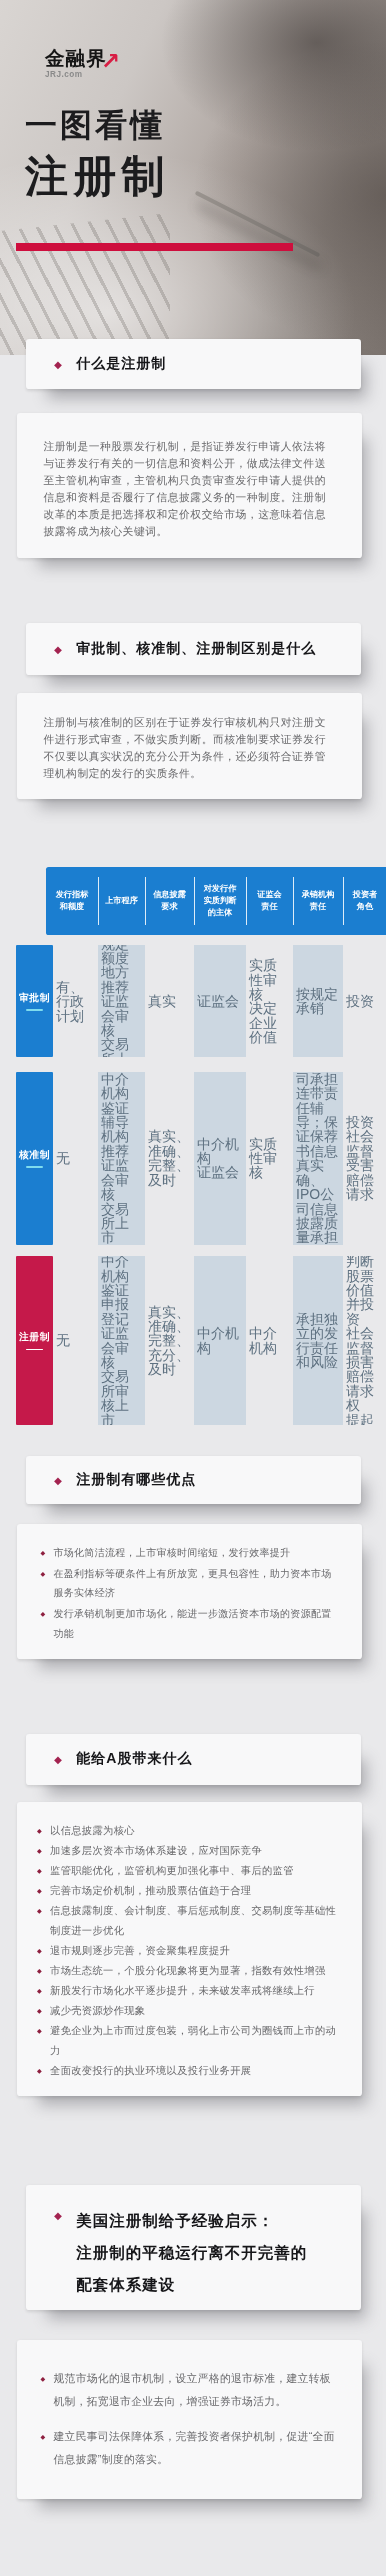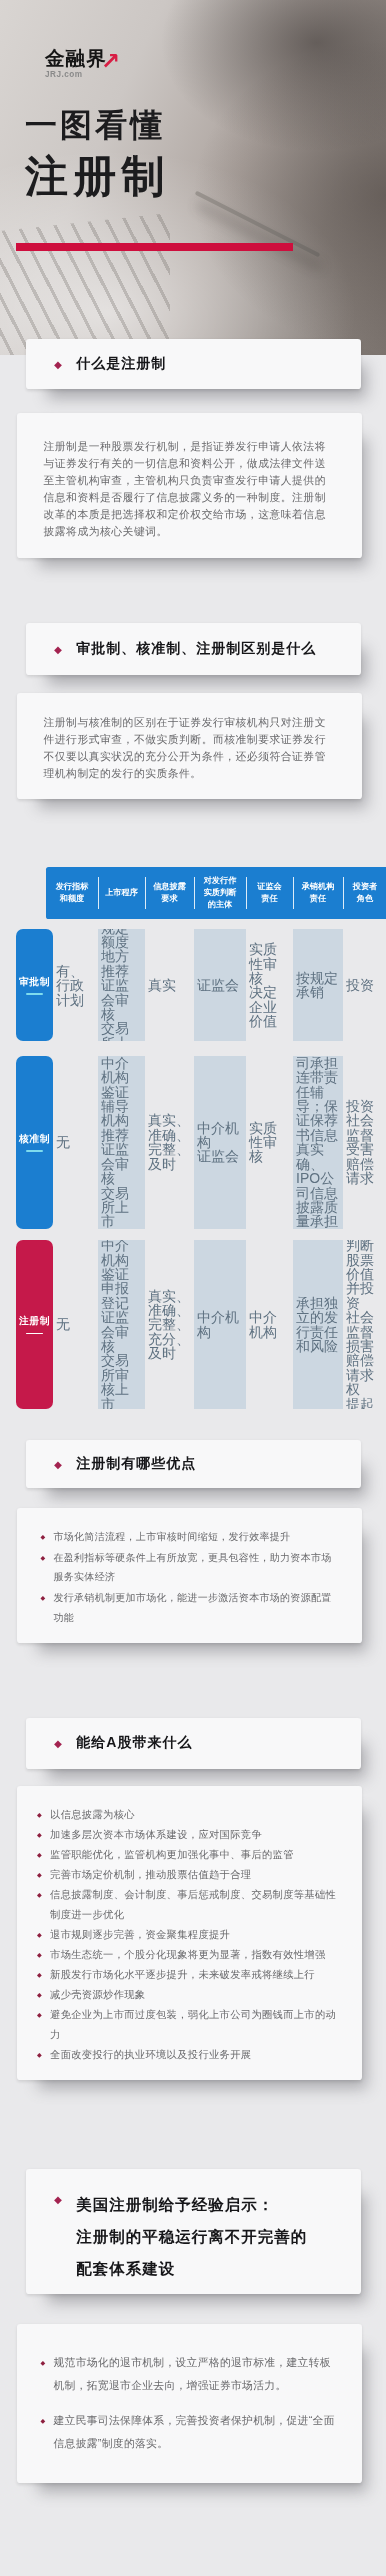--- a/index.html
+++ b/index.html
@@ -62,29 +62,29 @@
   #card-ashare .dmd-sm{line-height:19.6px;}
   #card-ashare .btext{font-size:10.3px;line-height:19.6px;}
   #sec5{margin-top:89px;min-height:125px;}
   #card-usa{margin-top:30px;padding:20.6px 24px 15.5px;}
   #card-usa .bullet{margin:6.2px 0 12.4px;}
   #card-usa .dmd-sm{line-height:23px;}
   #card-usa .btext{font-size:10.8px;line-height:23px;}
   
   .tbl{margin:68px 0 0 16px;width:370px;}
   .thead{margin-left:30px;display:grid;grid-template-columns:52px 47px 49px 52px 47px 50px 44px;
-    height:52px;background:#1b7ed0;border-radius:2.6px 0 0 2.6px;}
+    height:68px;background:#1b7ed0;border-radius:2.6px 0 0 2.6px;}
   .th{display:flex;align-items:center;justify-content:center;text-align:center;color:#fff;
     font-size:8.2px;font-weight:bold;line-height:12px;padding:0 2.1px;box-sizing:border-box;position:relative;white-space:pre-line;}
   .th + .th::before{content:"";position:absolute;left:0;top:10.3px;bottom:10.3px;width:1px;background:rgba(255,255,255,.85);}
   .trow{display:grid;grid-template-columns:37px 45px 47px 49px 52px 47px 50px 44px;}
   .trow.h1{height:112px;margin-top:10.3px;}
   .trow.h2{height:173px;margin-top:14.4px;}
   .trow.h3{height:169px;margin-top:11.3px;}
-  .rlabel{border-radius:7px;display:flex;flex-direction:column;align-items:center;justify-content:center;
+  .rlabel{border-radius:1px;display:flex;flex-direction:column;align-items:center;justify-content:center;
     color:#fff;font-weight:bold;font-size:9.8px;letter-spacing:0.5px;}
   .trow.blue .rlabel{background:#1b7ed0;}
   .trow.red .rlabel{background:#c5194a;}
   .rlabel .ul{width:16.5px;height:1.5px;margin-top:4.6px;background:#7fdcee;border-radius:1px;}
   .trow.red .rlabel .ul{background:#ffffff;}
   .td{display:flex;flex-direction:column;justify-content:center;font-size:14px;line-height:14.4px;
     color:#5e7181;padding:4.1px 3.1px;box-sizing:border-box;white-space:pre-line;overflow:hidden;}
   .td.shaded{background:#ccd7e1;}
 </style>
 </head>

